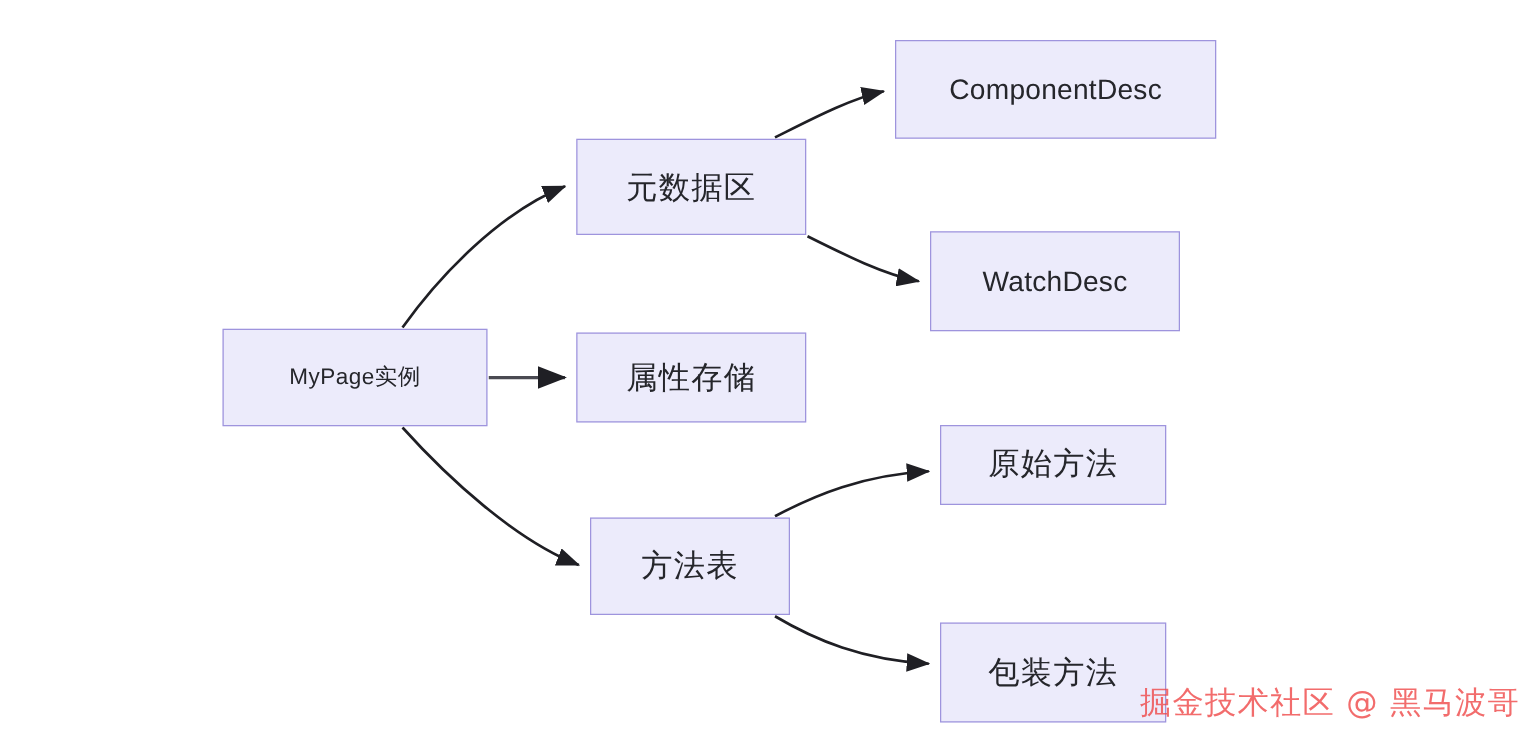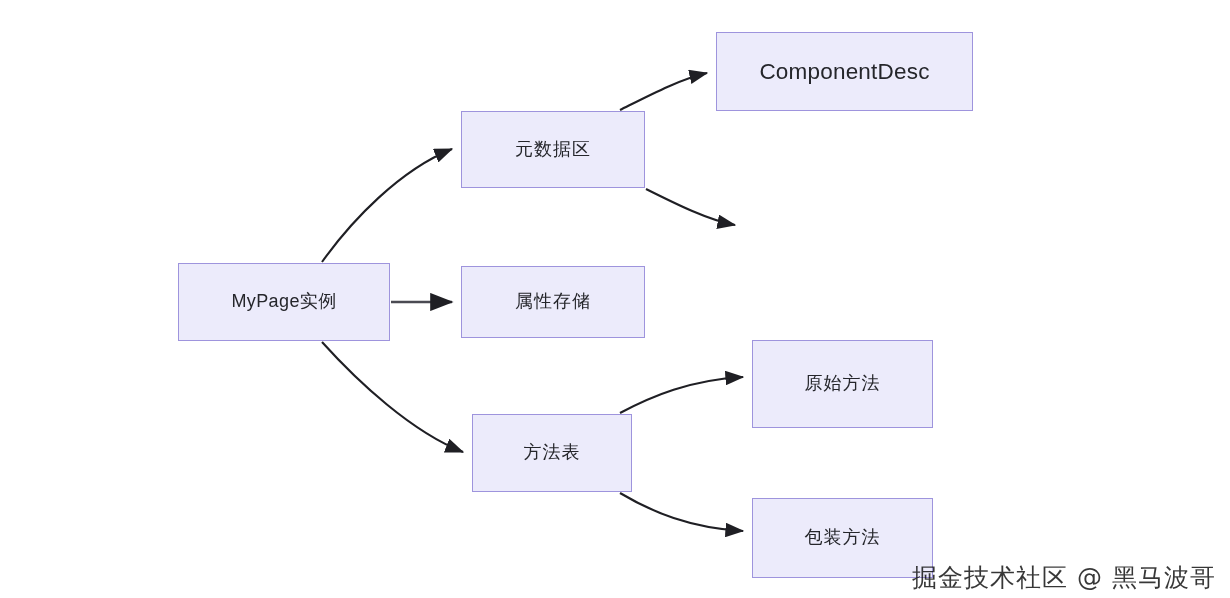--- a/index.html
+++ b/index.html
@@ -35,46 +35,46 @@
     justify-content: center;
     color: #25262b;
     line-height: 1.2;
     white-space: nowrap;
   }
   .node-label {
     display: block;
     text-align: center;
   }
   .label-cn {
-    font-size: 18px;
+    font-size: 25px;
     letter-spacing: 1px;
   }
   .label-en {
     font-size: 22.5px;
     letter-spacing: 0.2px;
   }
   .label-mixed {
     font-size: 18px;
     letter-spacing: 0.4px;
   }
   #node-mypage   { left: 178px; top: 263px; width: 212px; height: 78px; }
   #node-metadata { left: 461px; top: 111px; width: 184px; height: 77px; }
   #node-props    { left: 461px; top: 266px; width: 184px; height: 72px; }
   #node-methods  { left: 472px; top: 414px; width: 160px; height: 78px; }
   #node-compdesc { left: 716px; top:  32px; width: 257px; height: 79px; }
   #node-watchdesc{ left: 744px; top: 185px; width: 200px; height: 80px; }
-  #node-orig     { left: 752px; top: 340px; width: 181px; height: 88px; }
+  #node-orig     { left: 752px; top: 340px; width: 181px; height: 64px; font-family: Liberation Serif, serif; }
   #node-wrap     { left: 752px; top: 498px; width: 181px; height: 80px; align-items: center; }
 
   #watermark {
     position: absolute;
     right: 14px;
-    bottom: 4px;
+    bottom: 20px;
     font-size: 25px;
-    color: #000000;
+    color: #ef4444;
     opacity: 0.78;
     letter-spacing: 1px;
     white-space: nowrap;
     font-family: "DejaVu Sans", "Liberation Sans", sans-serif;
     margin-left: 12px;
   }
 </style>
 </head>
 <body>
 
@@ -115,20 +115,23 @@
   </div>
 
   <div class="node" id="node-methods">
     <span class="node-label label-cn">方法表</span>
   </div>
 
   <div class="node" id="node-compdesc">
     <span class="node-label label-en">ComponentDesc</span>
   </div>
 
+  <div class="node" id="node-watchdesc">
+    <span class="node-label label-en">WatchDesc</span>
+  </div>
 
   <div class="node" id="node-orig">
     <span class="node-label label-cn">原始方法</span>
   </div>
 
   <div class="node" id="node-wrap">
     <span class="node-label label-cn">包装方法</span>
   </div>
 
   <div id="watermark">掘金技术社区 @ 黑马波哥</div>

